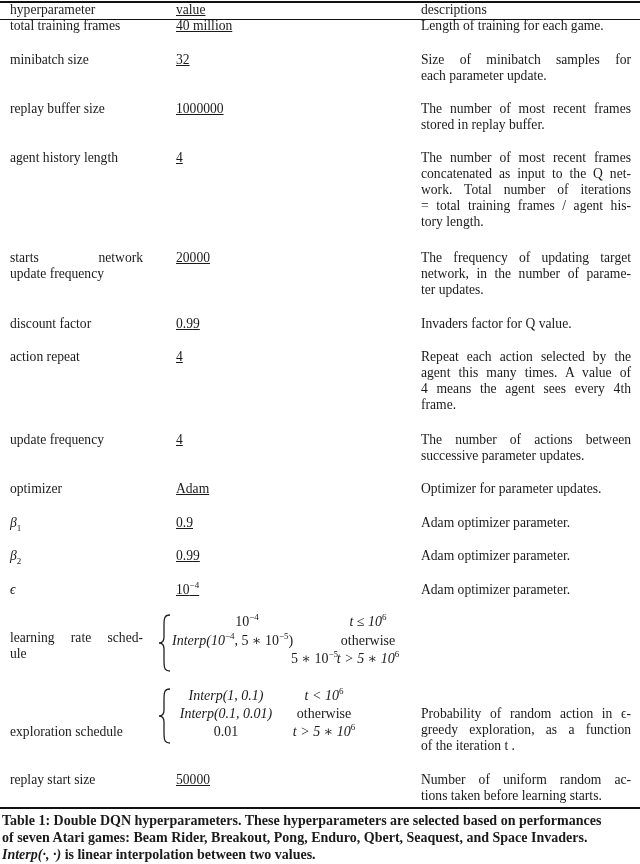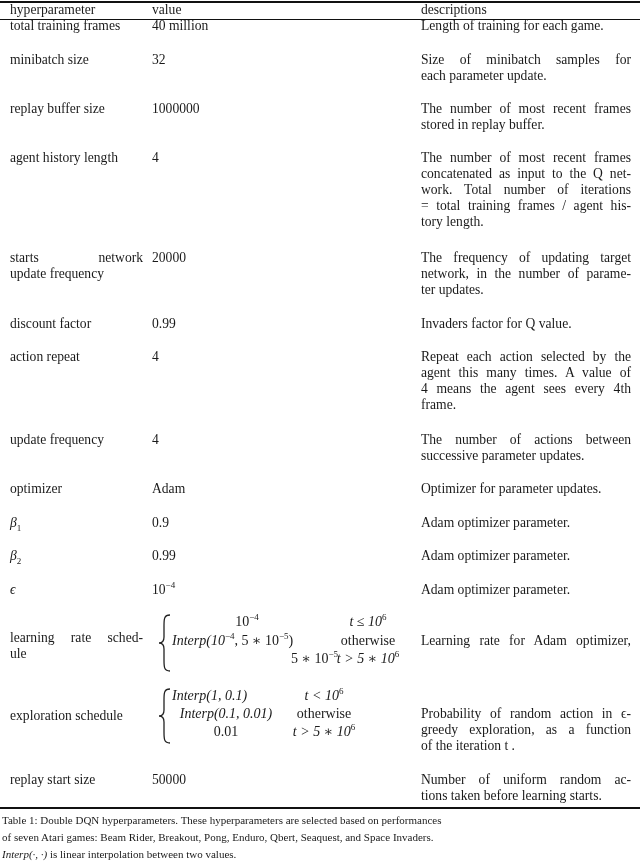--- a/index.html
+++ b/index.html
@@ -6,38 +6,38 @@
     body {
       width: 640px; height: 864px; overflow: hidden; position: relative;
       font-family: "Liberation Serif", "DejaVu Serif", serif;
       color: #1a1a1a; font-size: 13.6px; line-height: 16px;
     }
     .rule-top { position: absolute; left: 0; top: 1px; width: 640px; height: 2px; background: #111; }
     .rule-head { position: absolute; left: 0; top: 19px; width: 640px; height: 1px; background: #111; }
     .rule-bottom { position: absolute; left: 0; top: 807px; width: 640px; height: 2px; background: #111; }
     .cell { position: absolute; white-space: nowrap; }
     .c1 { left: 10px; }
-    .c2 { left: 152px; }
+    .c2 { left: 176px; text-decoration: underline; }
     .c3 { left: 421px; width: 210px; white-space: normal; text-align: justify; }
     .c3 .ln { display: block; text-align: justify; text-align-last: justify; white-space: nowrap; }
     .c3 .ln.last { text-align-last: left; }
     .c1 .ln { display: block; }
     .c1 .ln.just { text-align-last: justify; width: 133px; }
     .math { font-style: italic; }
     sub, sup { font-size: 9px; line-height: 0; }
     .piece { position: absolute; left: 158px; }
     .brace {
       position: absolute; left: 0; top: 0;
       font-family: "DejaVu Serif", serif; color: #222;
     }
     .brace svg { display: block; }
     .prow { position: absolute; white-space: nowrap; font-size: 14px; }
     .caption {
       position: absolute; left: 2px; top: 812px; width: 636px;
-      font-size: 11px; line-height: 17px;
+      font-size: 14px; line-height: 17px; font-weight: bold;
     }
     .caption .ln { display: block; white-space: nowrap; }
   </style>
 </head>
 <body>
 
 <div>
   <div class="rule-top"></div>
 
   <div class="cell c1" style="top:2px">hyperparameter</div>
@@ -170,33 +170,32 @@
       <div class="prow" style="left:14px; top:0px; width:150px; text-align:center"><span>10</span><sup>−4</sup></div>
       <div class="prow" style="left:170px; top:0px; width:80px; text-align:center"><span class="math">t ≤ 10</span><sup>6</sup></div>
 
       <div class="prow math" style="left:14px; top:19px; width:150px; text-align:left"><span>Interp(10</span><sup style="font-style:normal">−4</sup><span style="font-style:normal">, 5 ∗ 10</span><sup style="font-style:normal">−5</sup><span style="font-style:normal">)</span></div>
       <div class="prow" style="left:170px; top:19px; width:80px; text-align:center">otherwise</div>
 
       <div class="prow" style="left:30px; top:37px; width:150px; text-align:right"><span>5 ∗ 10</span><sup>−5</sup></div>
       <div class="prow" style="left:170px; top:37px; width:80px; text-align:center"><span class="math">t &gt; 5 ∗ 10</span><sup>6</sup></div>
     </div>
     <div class="cell c3" style="top:633px">
-      <span class="ln">Learning rate for Adam optimizer,</span>
-    </div>
-  </div>
-
-  <div>
-    <div class="cell c1" style="top:708px">exploration schedule</div>
+    </div>
+  </div>
+
+  <div>
+    <div class="cell c1" style="top:724px">exploration schedule</div>
     <div class="piece" style="top:688px; width:220px; height:56px">
       <span class="brace">
         <svg width="14" height="56" viewBox="0 0 14 56">
           <path d="M12 1 C6 1 6 5 6 12 L6 22 C6 26 4 28 1 28 C4 28 6 30 6 34 L6 44 C6 51 6 55 12 55" fill="none" stroke="#222" stroke-width="1.3"></path>
         </svg>
       </span>
-      <div class="prow math" style="left:14px; top:0px; width:108px; ">Interp(1, 0.1)</div>
+      <div class="prow math" style="left:14px; top:0px; width:108px; text-align:center">Interp(1, 0.1)</div>
       <div class="prow" style="left:126px; top:0px; width:80px; text-align:center"><span class="math">t &lt; 10</span><sup>6</sup></div>
 
       <div class="prow math" style="left:14px; top:18px; width:108px; text-align:center">Interp(0.1, 0.01)</div>
       <div class="prow" style="left:126px; top:18px; width:80px; text-align:center">otherwise</div>
 
       <div class="prow" style="left:14px; top:36px; width:108px; text-align:center">0.01</div>
       <div class="prow" style="left:126px; top:36px; width:80px; text-align:center"><span class="math">t &gt; 5 ∗ 10</span><sup>6</sup></div>
     </div>
     <div class="cell c3" style="top:706px">
       <span class="ln">Probability of random action in ϵ-</span>

